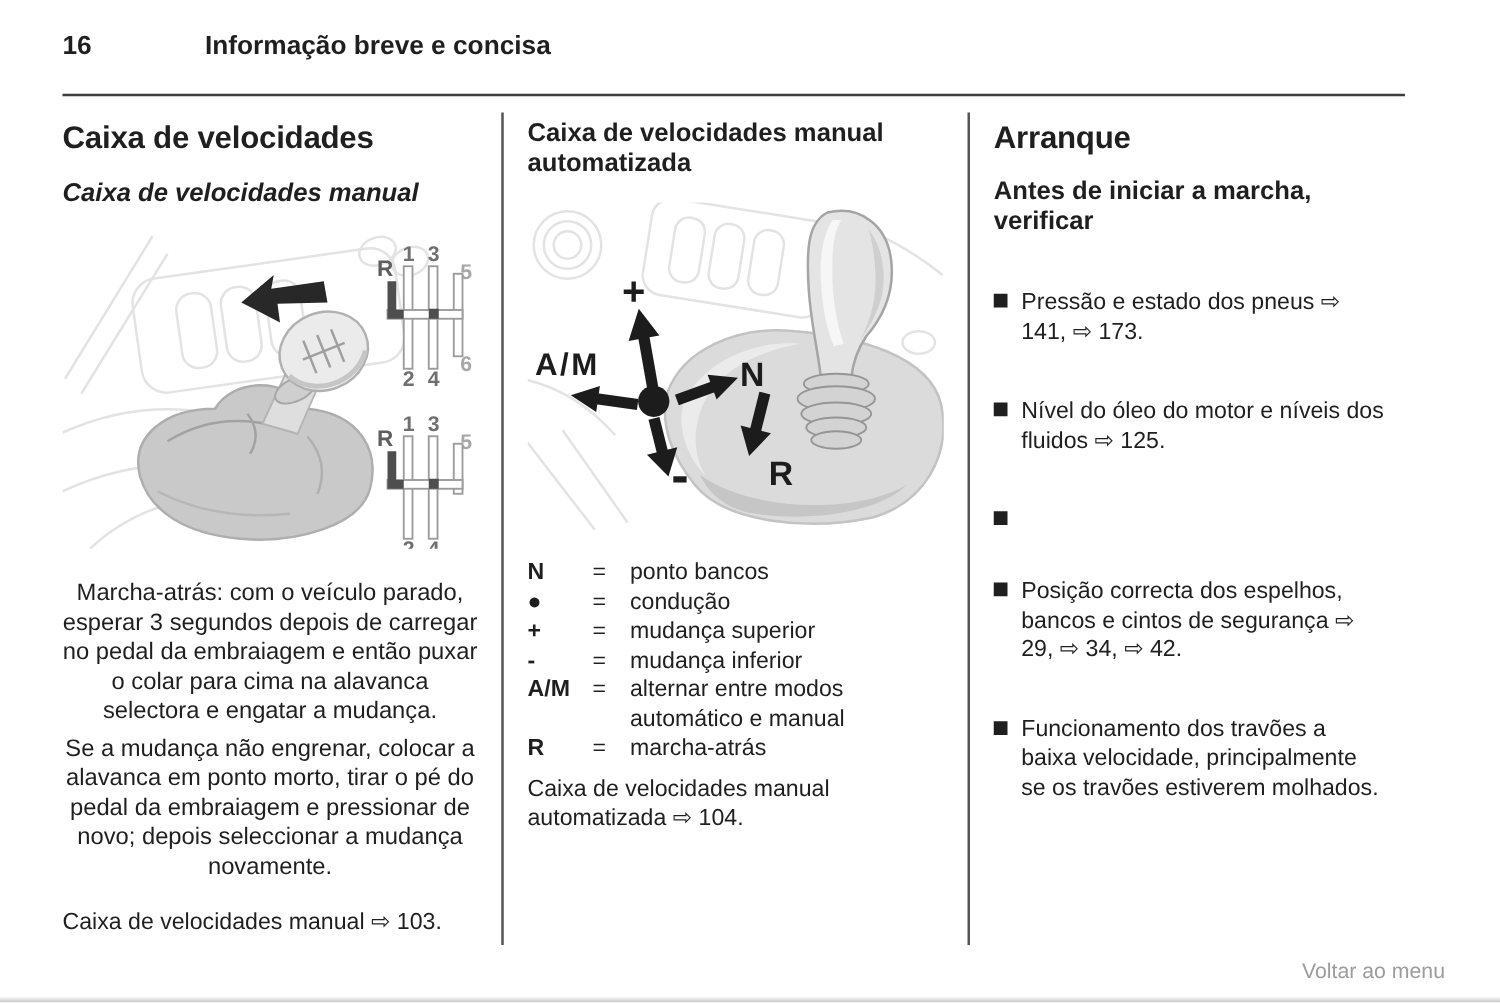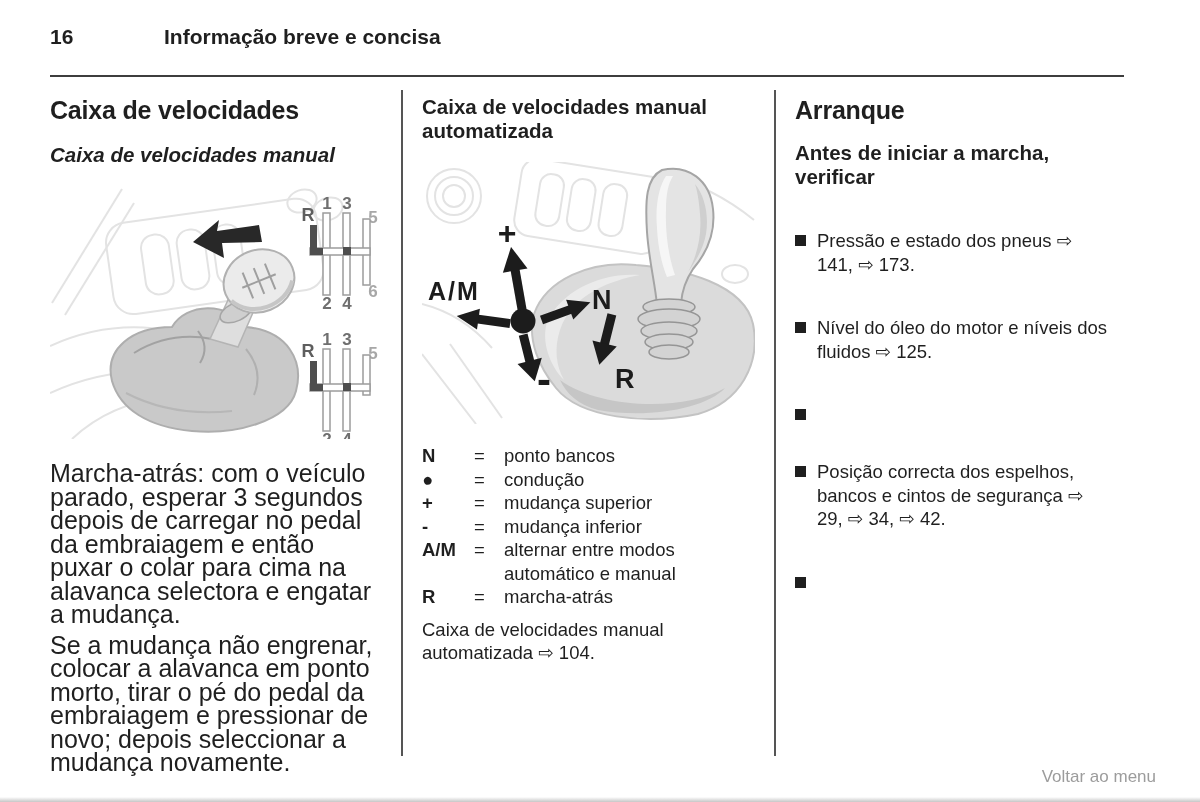--- a/index.html
+++ b/index.html
@@ -10,21 +10,21 @@
   .hdr-num{position:absolute;left:50px;top:25px;font-size:21px;font-weight:bold;}
   .hdr-title{position:absolute;left:140px;top:25px;font-size:21px;font-weight:bold;margin-left:24px;}
   .hdr-rule{position:absolute;left:50px;top:75px;width:1074px;height:2px;background:#3d3d3d;}
   .vdiv{position:absolute;top:90px;width:2px;height:666px;background:#555;}
   .col{position:absolute;}
   #col1{left:50px;top:96px;width:332px;}
   #col2{left:422px;top:95px;width:333px;}
   #col3{left:795px;top:96px;width:336px;}
   h1{font-size:25px;line-height:29px;margin:0;font-weight:bold;letter-spacing:-0.2px;}
   h2{font-size:20.5px;line-height:24px;margin:0;font-weight:bold;}
-  .body-txt{font-size:25px;line-height:23.5px;margin:0;}
+  .body-txt{font-size:19px;line-height:23.5px;margin:0;text-align:center;}
   #col1 h2{margin-top:18px;font-style:italic;}
   .illus{margin-top:14px;}
   #col1 .p1{margin-top:19px;}
   #col1 .p2{margin-top:7px;}
   .ref{font-size:18.5px;line-height:23.5px;margin-top:20px;}
   #col2 .illus{margin-top:19px;}
   .legend{margin-top:16px;}
   .legend-row{display:flex;font-size:18.5px;line-height:23.5px;}
   .lkey{width:52px;font-weight:bold;flex:none;}
   .leq{width:30px;flex:none;}
@@ -264,18 +264,19 @@
     </div>
     <div class="bullet">
       <span class="sq"></span>
     </div>
     <div class="bullet">
       <span class="sq"></span>
       <span class="txt">Posição correcta dos espelhos, bancos e cintos de segurança ⇨ 29, ⇨ 34, ⇨ 42.</span>
     </div>
     <div class="bullet">
       <span class="sq"></span>
+      <span class="txt">Funcionamento dos travões a baixa velocidade, principalmente se os travões estiverem molhados.</span>
     </div>
   </div>
 </div>
 
 <div class="footer-link">Voltar ao menu</div>
 <div class="bottom-edge"></div>
 
 </body></html>

